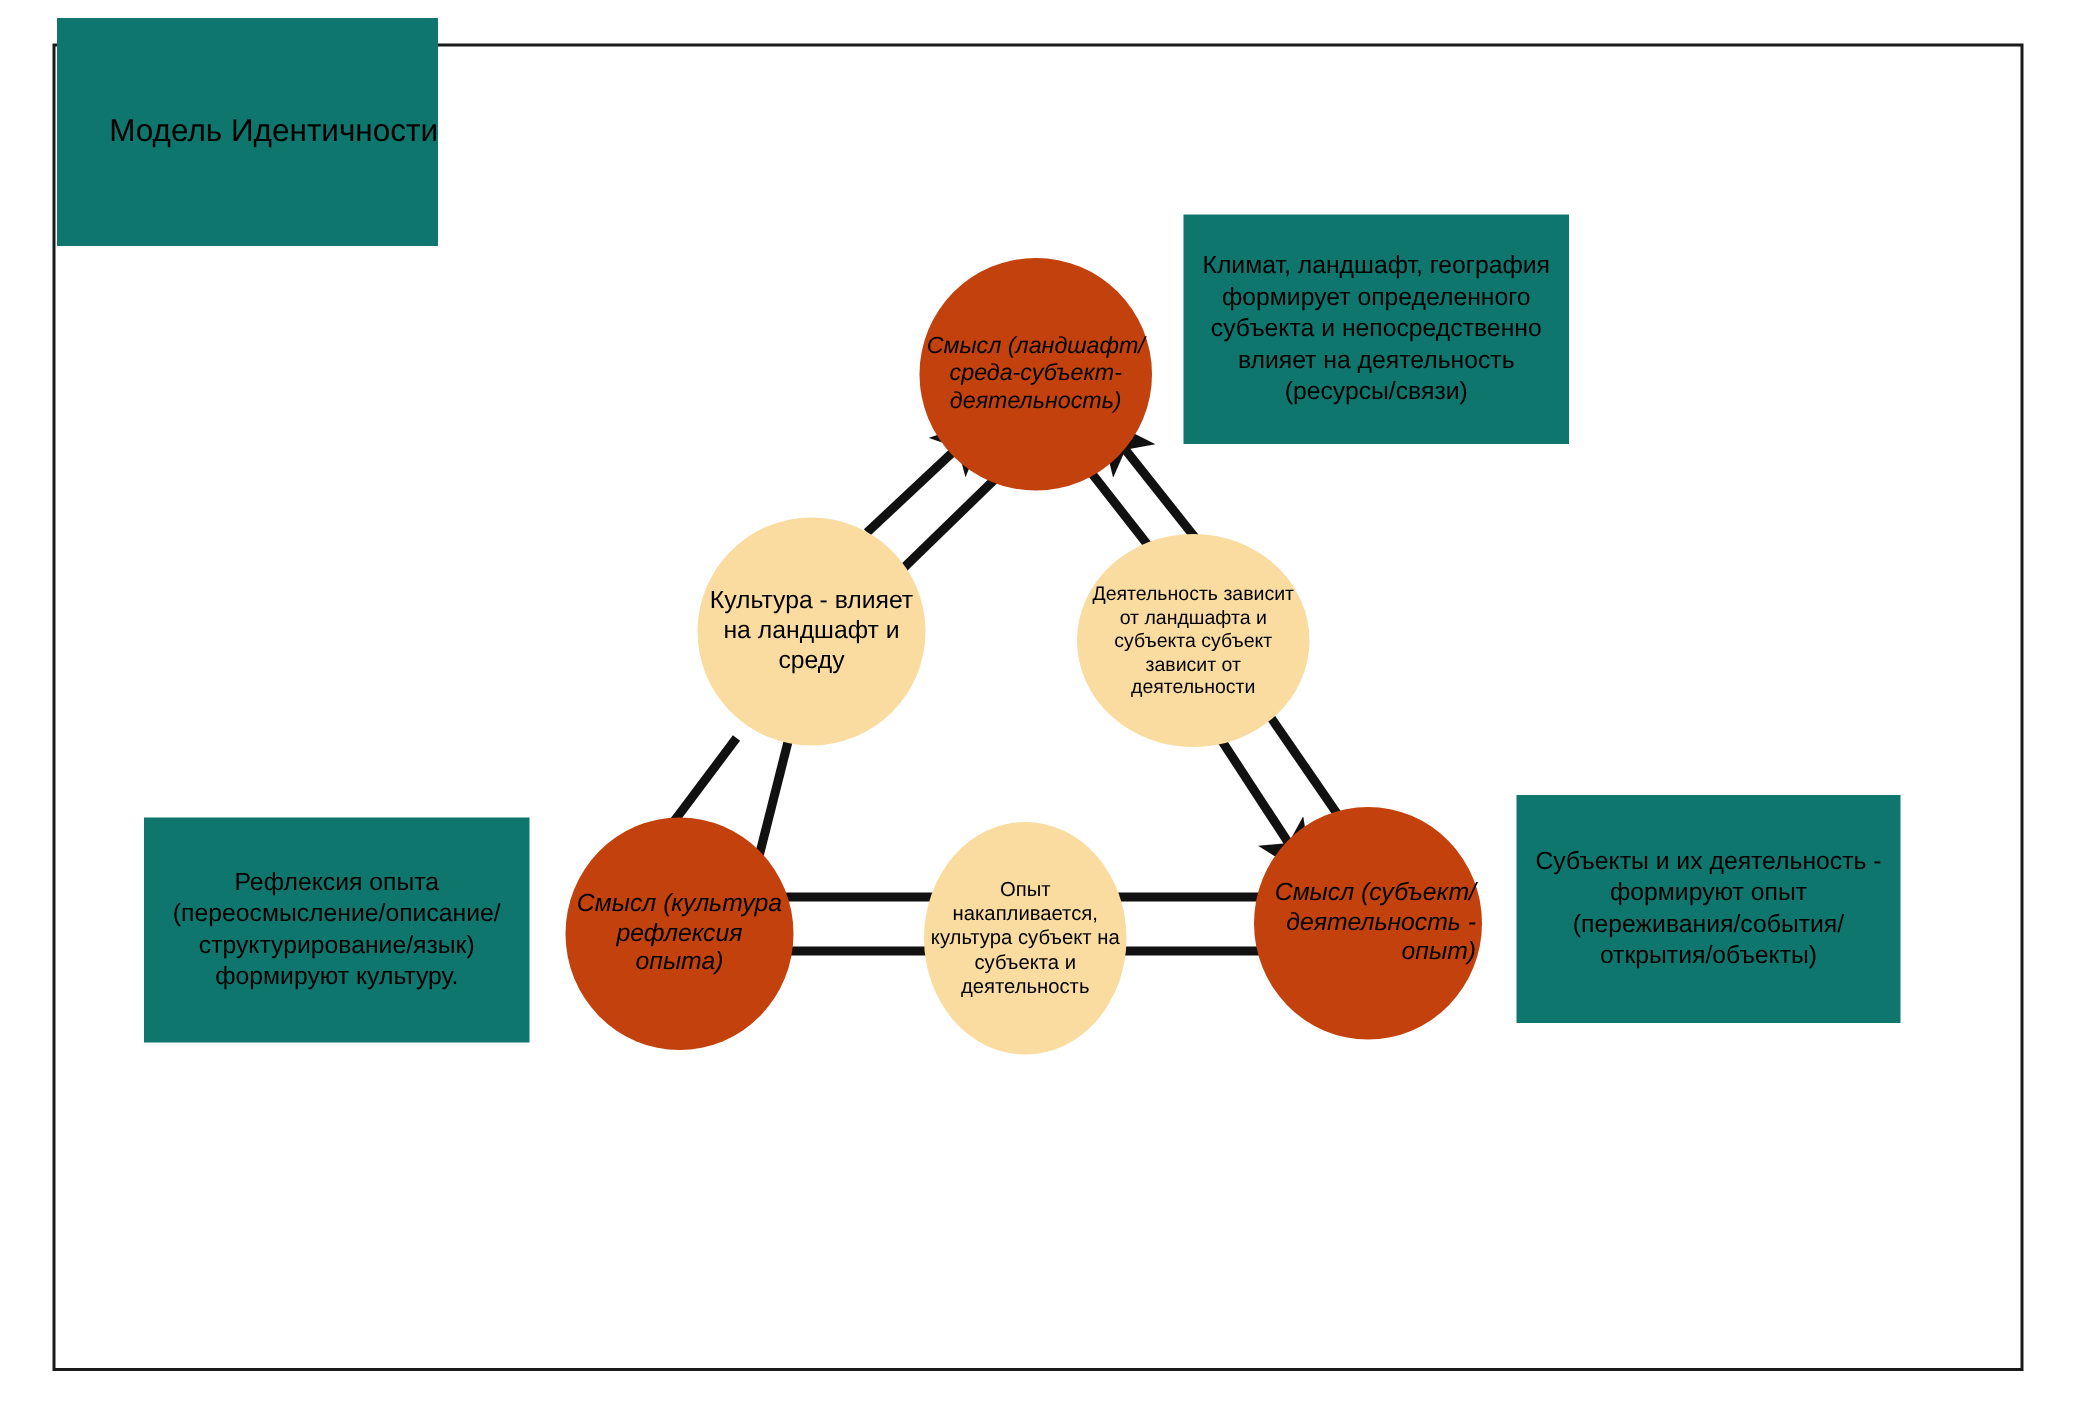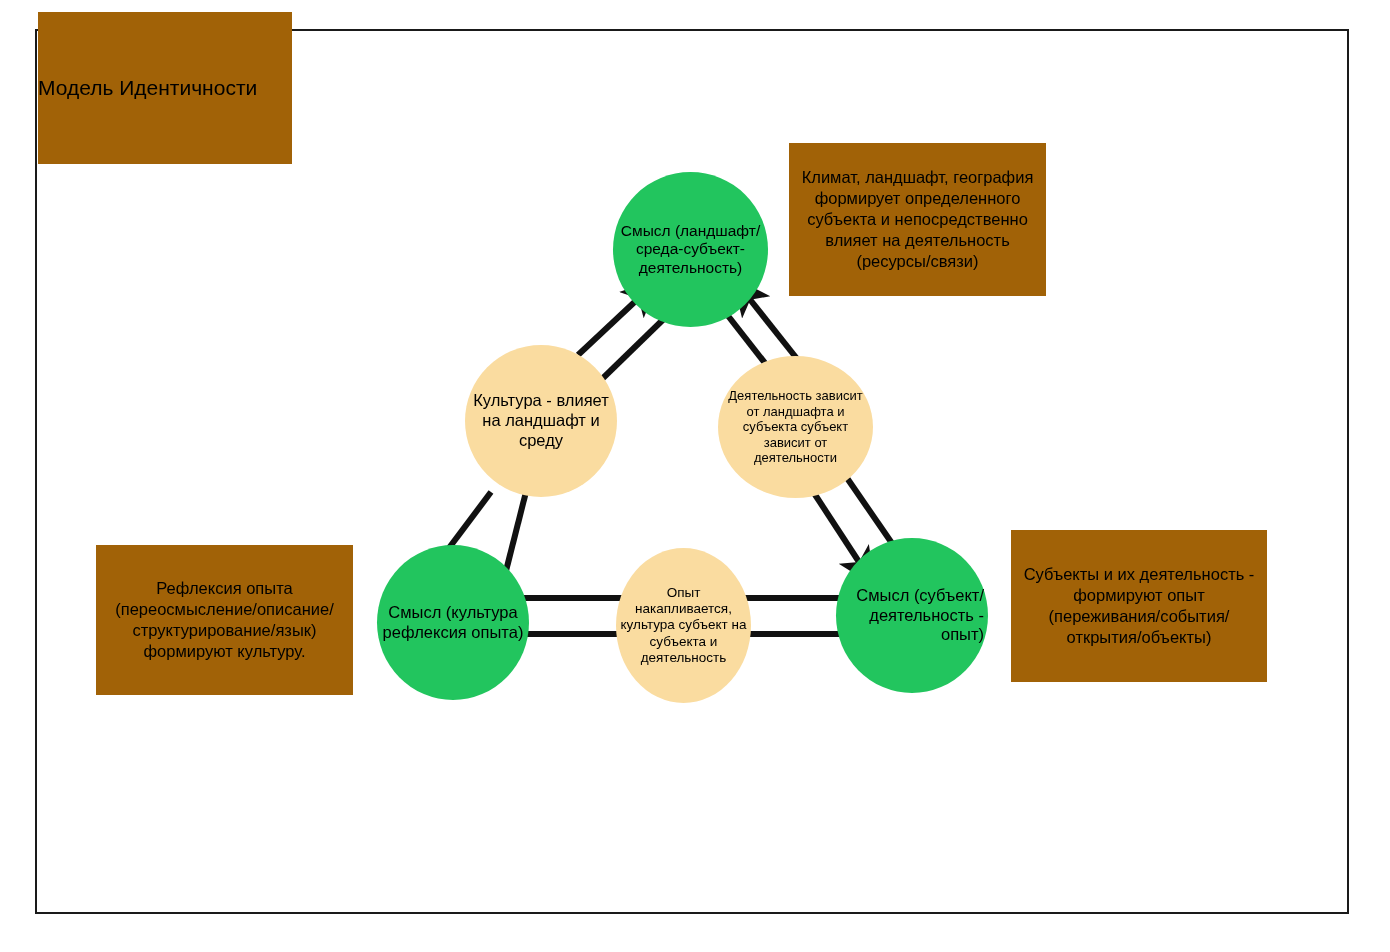--- a/index.html
+++ b/index.html
@@ -24,25 +24,25 @@
     left: 35px;
     top: 29px;
     width: 1314px;
     height: 885px;
     border: 2px solid #1a1a1a;
     box-sizing: border-box;
     background: transparent;
   }
   .note {
     position: absolute;
-    background: #a16207;
+    background: #0f766e;
     color: #000000;
     display: flex;
     align-items: center;
-    justify-content: flex-start;
+    justify-content: flex-end;
     text-align: center;
     box-sizing: border-box;
     line-height: 1.28;
   }
   .note-title {
     left: 38px;
     top: 12px;
     width: 254px;
     height: 152px;
     font-size: 21px;
@@ -76,21 +76,21 @@
     border-radius: 50%;
     display: flex;
     align-items: center;
     justify-content: center;
     text-align: center;
     color: #000000;
     box-sizing: border-box;
     line-height: 1.2;
     z-index: 3;
   }
-  .c-yellow { background: #22c55e; }
+  .c-yellow { background: #c2410c; font-style: italic; }
   .c-orange { background: #fadca0; }
 
   .c-top {
     left: 613px;
     top: 172px;
     width: 155px;
     height: 155px;
     font-size: 15.5px;
   }
   .c-culture {

